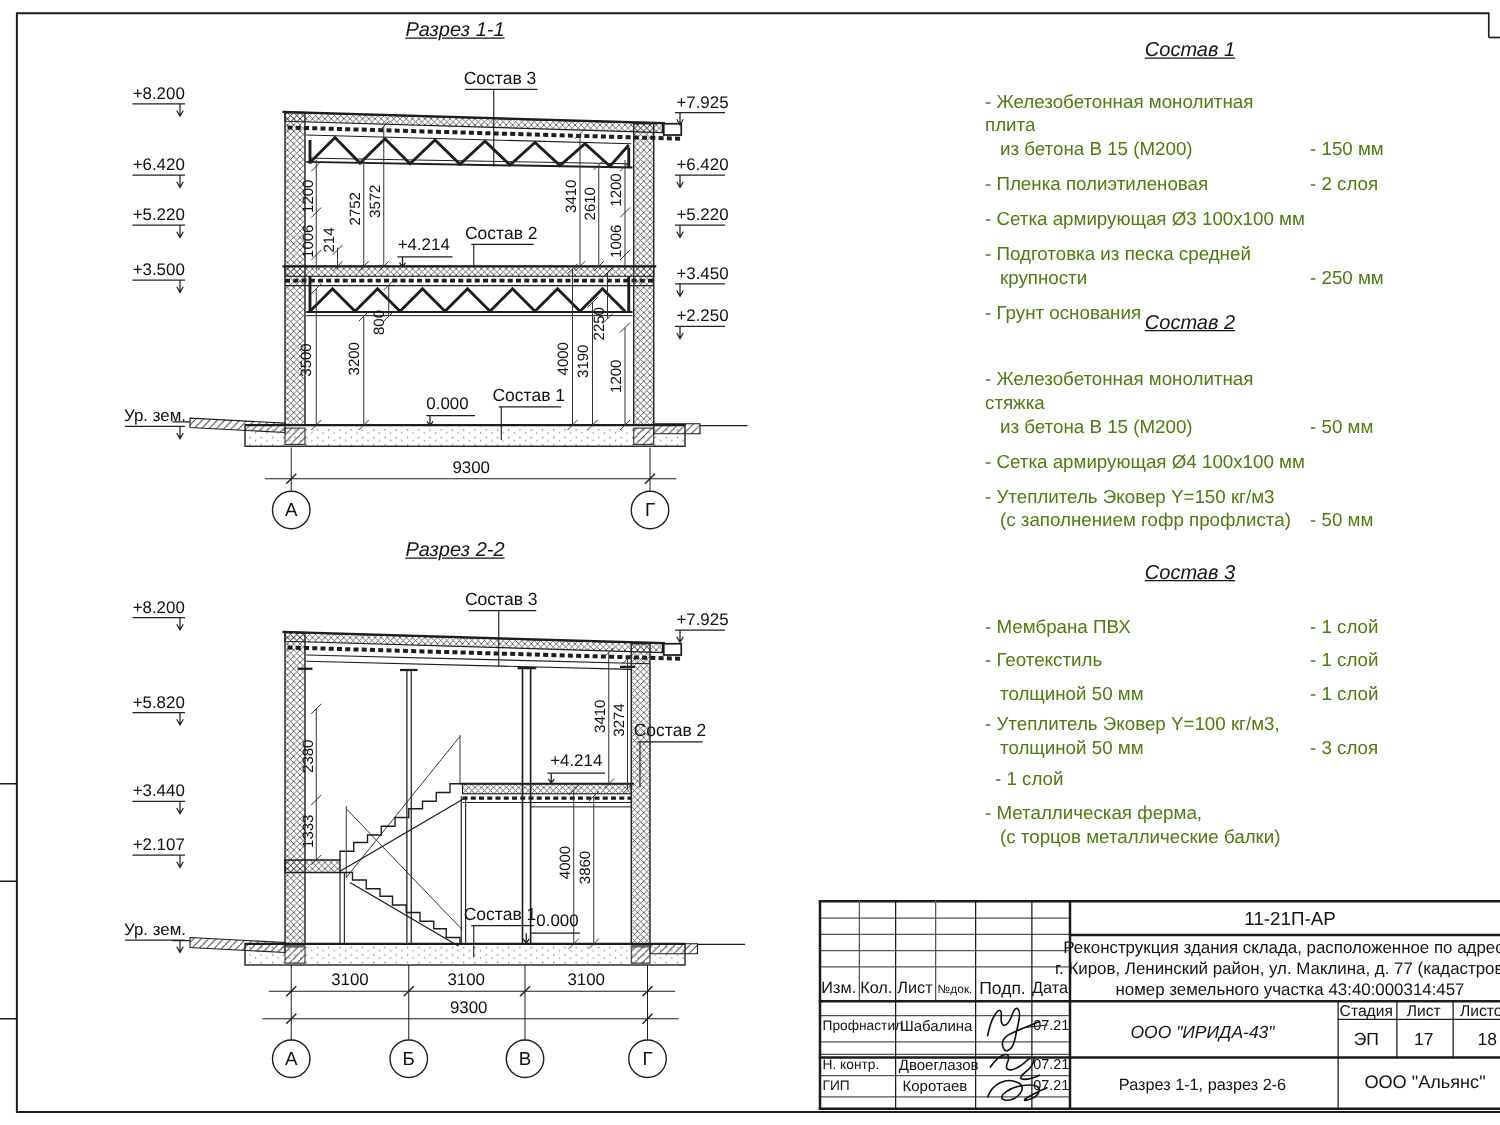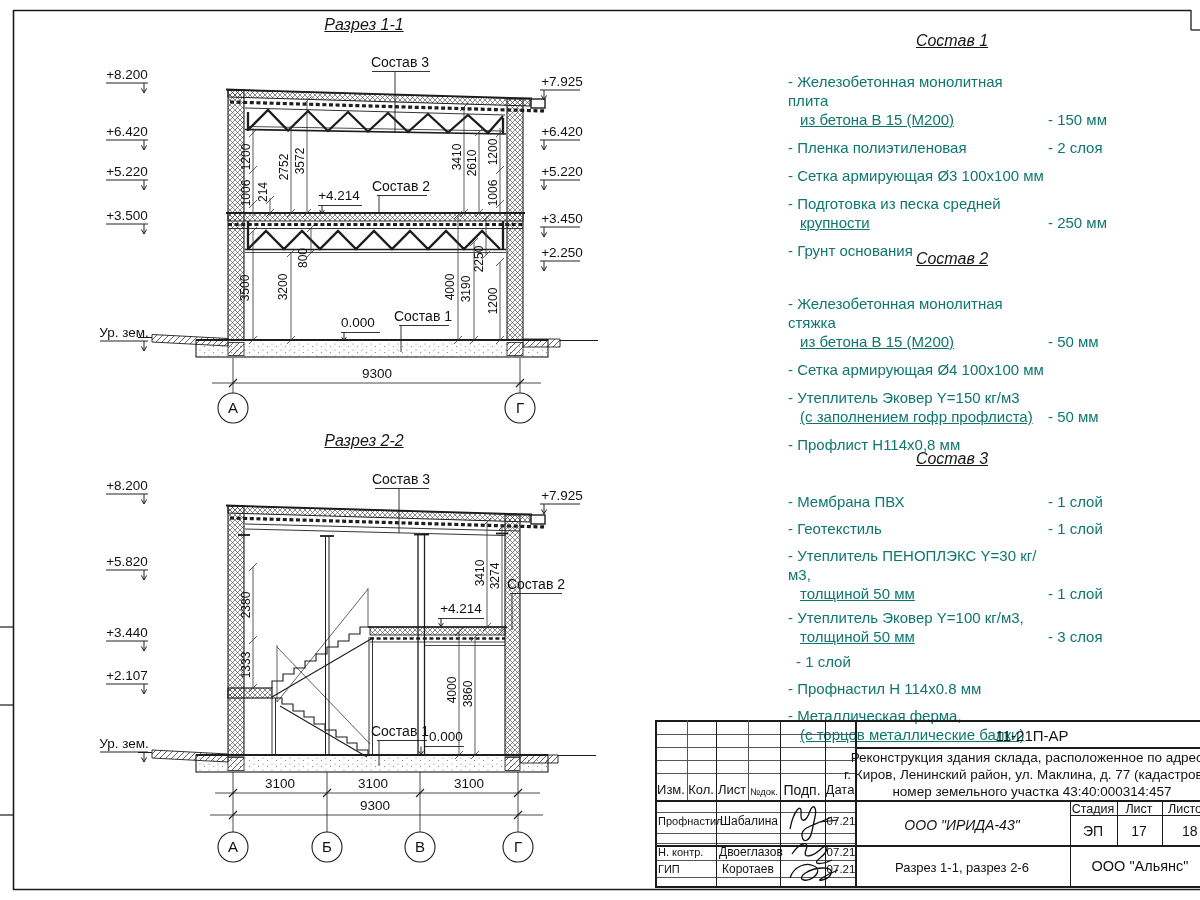--- a/index.html
+++ b/index.html
@@ -2,24 +2,24 @@
 <html><head>
 <meta charset="utf-8">
 <style>
   html,body{margin:0;padding:0;background:#e8e8e8;}
   .page{position:relative;width:1200px;height:900px;background:#ffffff;overflow:hidden;
         font-family:"Liberation Sans", sans-serif;color:#111;}
   .abs{position:absolute;}
   svg text{font-family:"Liberation Sans", sans-serif;fill:#111;}
   .sec-title{font-size:16px;font-style:italic;text-decoration:underline;text-align:center;color:#161616;}
   .comp-title{font-size:16px;font-style:italic;text-decoration:underline;text-align:center;color:#161616;}
-  .comp-list{width:412px;font-size:15px;line-height:19px;color:#0f766e;}
+  .comp-list{width:412px;font-size:15px;line-height:19px;color:#4d7c0f;}
   .comp-item{display:flex;align-items:flex-end;margin-bottom:9px;}
   .comp-text{width:252px;}
-  .comp-text .l2{padding-left:12px;text-decoration:underline;}
+  .comp-text .l2{padding-left:12px;}
   .comp-val{padding-left:8px;white-space:nowrap;}
   .tline{position:absolute;background:#1b1b1b;}
   .tb-text{position:absolute;white-space:nowrap;color:#131313;}
   .ctr{transform:translateX(-50%);}
 </style>
 </head>
 <body>
 
 <div class="page">
 
@@ -446,62 +446,51 @@
           <div>- Сетка армирующая Ø4 100х100 мм</div>
         </div>
     </div>
     <div class="comp-item">
       <div class="comp-text">
           <div>- Утеплитель Эковер Y=150 кг/м3</div>
           <div class="l2">(с заполнением гофр профлиста)</div>
         </div>
       <div class="comp-val">- 50 мм</div>
     </div>
-    <div class="comp-item">
-      <div class="comp-text">
-          <div>- Профлист Н114х0,8 мм</div>
-        </div>
-    </div>
   </div>
 
   <div class="abs comp-title" style="left:782px;top:450px;width:340px">Состав 3</div>
   <div class="abs comp-list" style="left:782px;top:492px;padding-left:6px">
     <div class="comp-item" style="margin-bottom:8px">
       <div class="comp-text">
           <div>- Мембрана ПВХ</div>
         </div>
       <div class="comp-val">- 1 слой</div>
     </div>
     <div class="comp-item" style="margin-bottom:8px">
       <div class="comp-text">
           <div>- Геотекстиль</div>
         </div>
       <div class="comp-val">- 1 слой</div>
     </div>
     <div class="comp-item" style="margin-bottom:5px">
       <div class="comp-text">
-          <div>- Утеплитель ПЕНОПЛЭКС Y=30 кг/м3,</div>
           <div class="l2">толщиной 50 мм</div>
         </div>
       <div class="comp-val">- 1 слой</div>
     </div>
     <div class="comp-item" style="margin-bottom:6px">
       <div class="comp-text">
           <div>- Утеплитель Эковер Y=100 кг/м3,</div>
           <div class="l2">толщиной 50 мм</div>
         </div>
       <div class="comp-val">- 3 слоя</div>
     </div>
     <div class="comp-item" style="margin-bottom:8px">
       <div class="comp-val">- 1 слой</div>
-    </div>
-    <div class="comp-item" style="margin-bottom:8px">
-      <div class="comp-text">
-          <div>- Профнастил Н 114х0.8 мм</div>
-        </div>
     </div>
     <div class="comp-item">
       <div class="comp-text">
           <div>- Металлическая ферма,</div>
           <div class="l2">(с торцов металлические балки)</div>
         </div>
     </div>
   </div>
 
   <div class="abs" style="left:0;top:0;width:1200px;height:900px">

